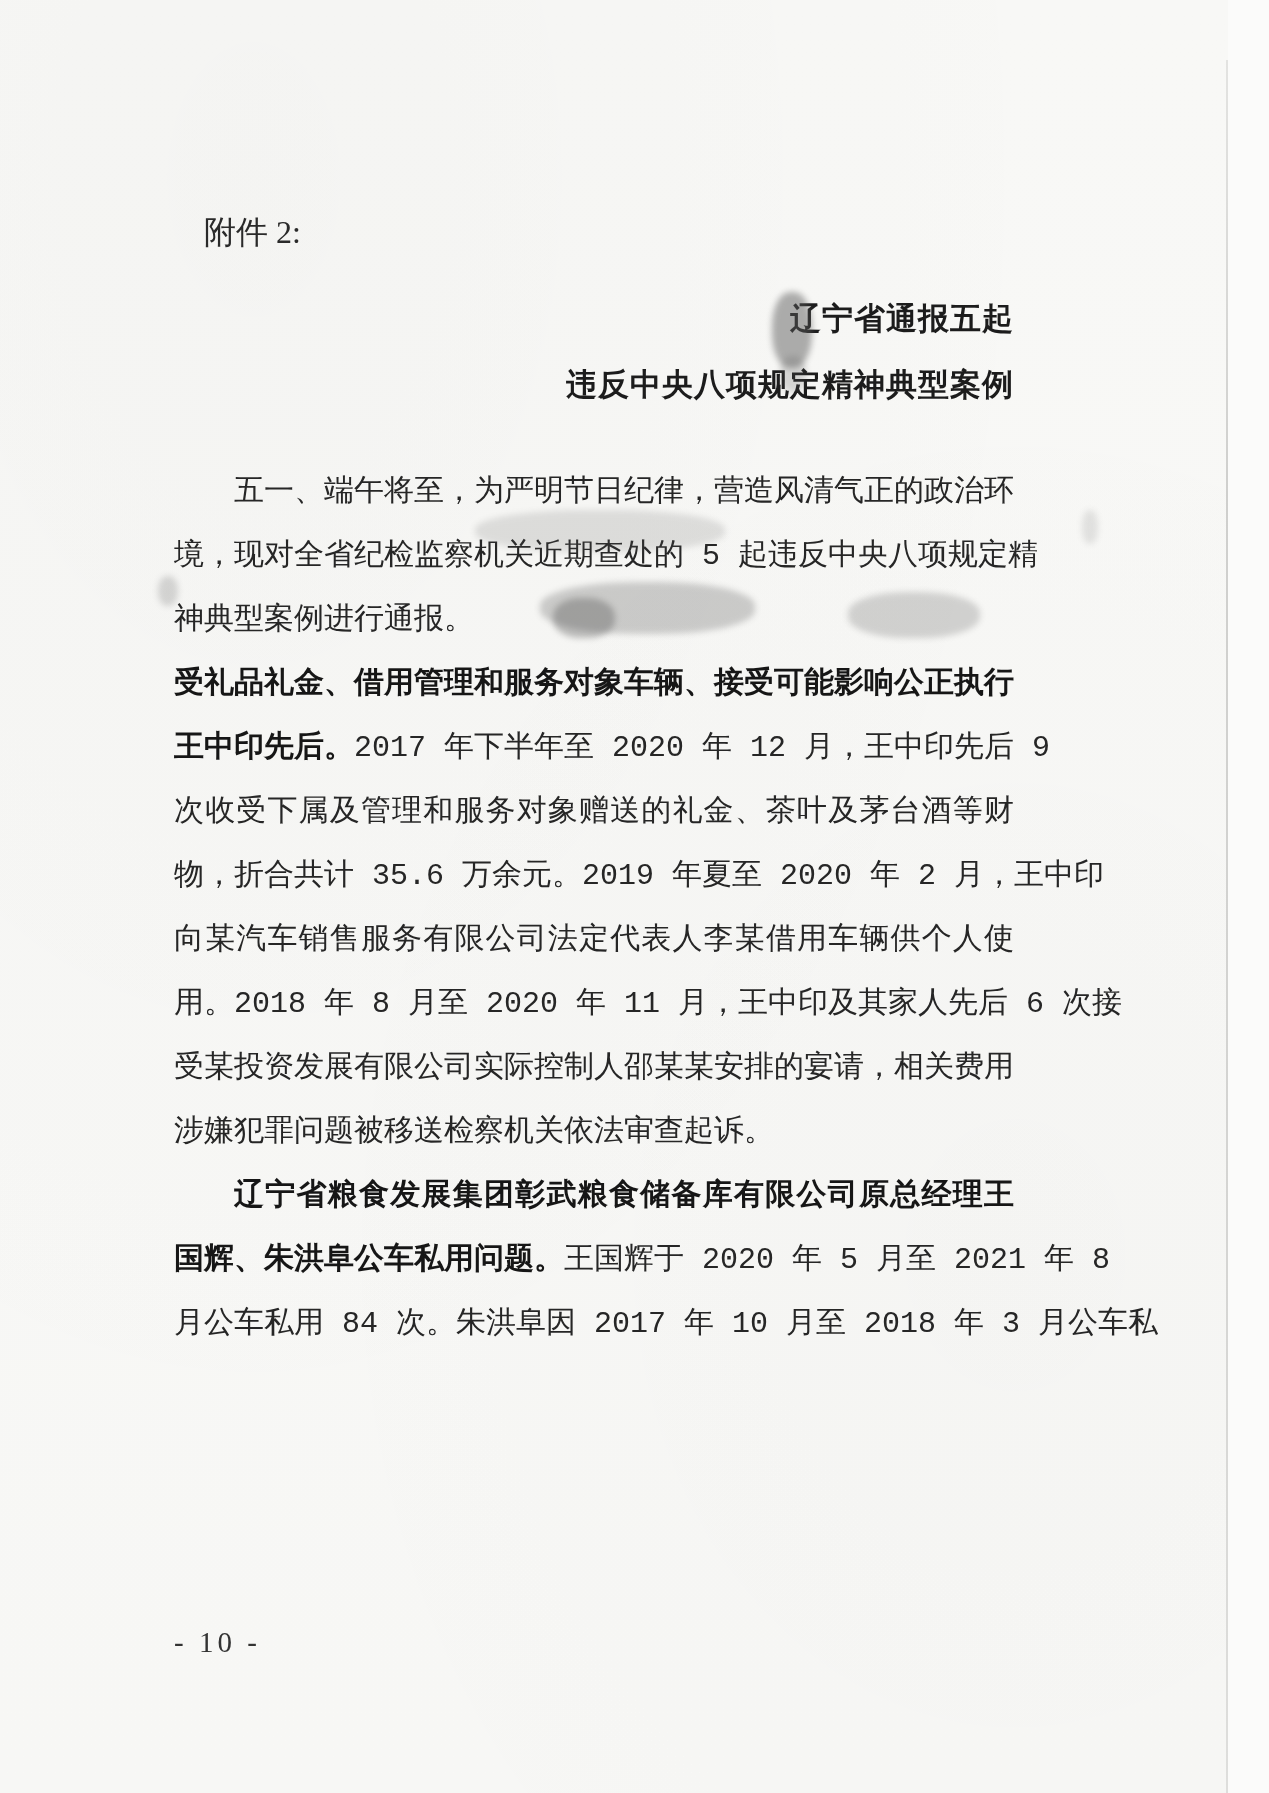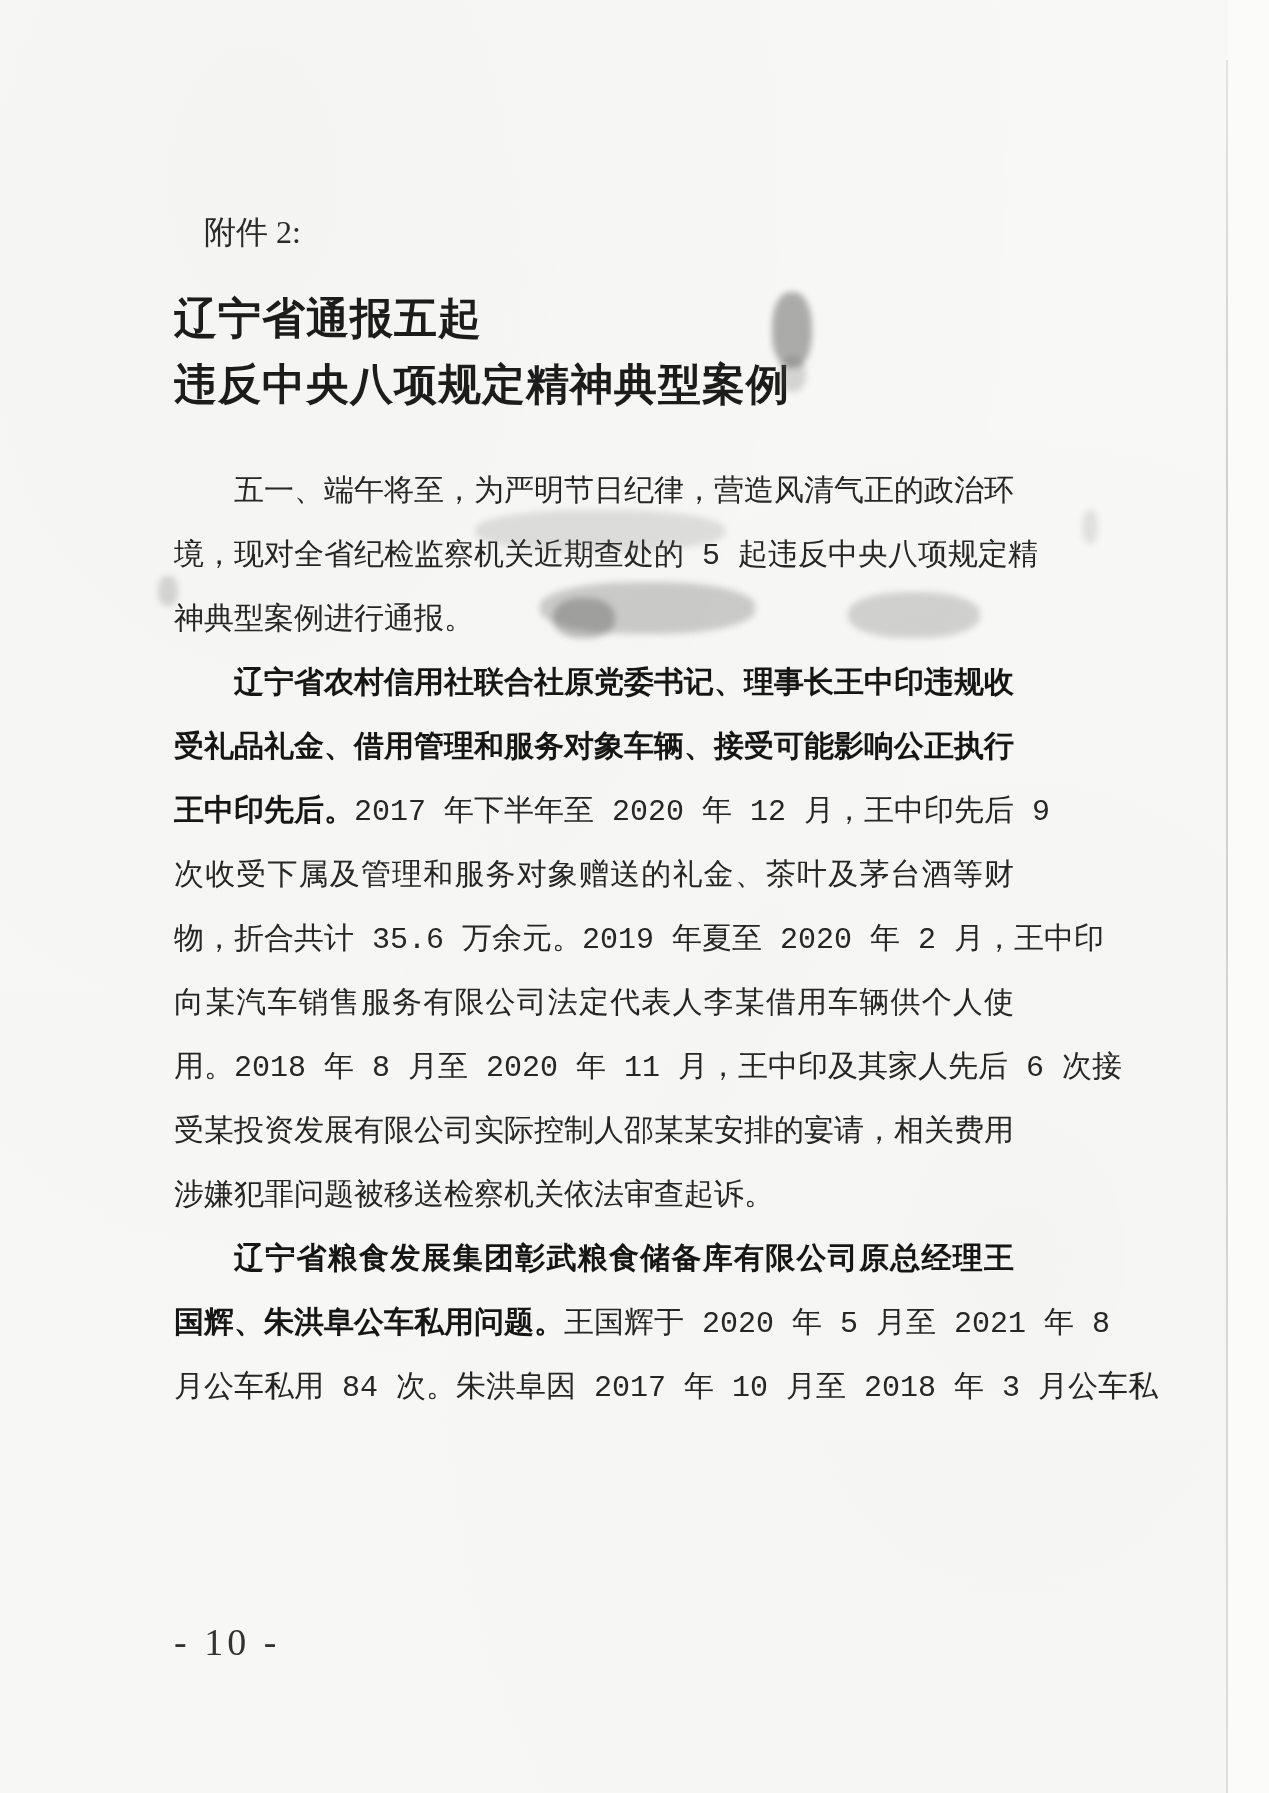--- a/index.html
+++ b/index.html
@@ -24,38 +24,38 @@
   .scan-edge{
     position:absolute;left:1226px;top:60px;width:2px;height:1733px;
     background:linear-gradient(#e3e3e1,#cfcfcd 25%,#d5d5d3 70%,#dededc);
   }
   .attachment{
     position:absolute;left:204px;top:208px;
     font-size:32px;line-height:48px;color:#2a2a2a;font-family:Liberation Serif, serif;
   }
   .title{
     position:absolute;left:174px;top:286px;width:840px;
-    text-align:left;font-weight:700;font-size:43px;line-height:66px;
+    text-align:right;font-weight:700;font-size:31px;line-height:66px;
     color:#1c1c1c;letter-spacing:1px;
   }
   .body-text{
     position:absolute;left:174px;top:460px;width:840px;
     font-size:30px;line-height:64px;color:#262626;font-family:Liberation Mono, monospace;
   }
   .ln{
     text-align:justify;
     text-align-last:justify;
     height:64px;overflow:visible;white-space:nowrap;
   }
   .ln.last{text-align:center;text-align-last:left;}
   .ln.indent{text-indent:2em;}
   .ln .b{font-weight:700;color:#161616;}
   .pageno{
     position:absolute;left:174px;top:1622px;
-    font-size:38px;line-height:40px;letter-spacing:4px;color:#333;
+    font-size:29px;line-height:40px;letter-spacing:4px;color:#333;
   }
   .smudge{
     position:absolute;border-radius:45%;
     background:#5a5a5a;filter:blur(3px);
     pointer-events:none;
   }
   .s1{left:772px;top:292px;width:40px;height:76px;opacity:.48;}
   .s1b{left:780px;top:356px;width:26px;height:36px;opacity:.22;}
   .s2{left:475px;top:510px;width:250px;height:42px;opacity:.16;}
   .s3{left:540px;top:582px;width:215px;height:52px;opacity:.28;}
@@ -76,21 +76,20 @@
 
   <div class="title">
     <div>辽宁省通报五起</div>
     <div>违反中央八项规定精神典型案例</div>
   </div>
 
   <div class="body-text">
     <div class="ln indent"><span class="b"></span><span>五一、端午将至，为严明节日纪律，营造风清气正的政治环</span></div>
     <div class="ln"><span class="b"></span><span>境，现对全省纪检监察机关近期查处的 5 起违反中央八项规定精</span></div>
     <div class="ln last"><span class="b"></span><span>神典型案例进行通报。</span></div>
-    <div class="ln indent"><span class="b">辽宁省农村信用社联合社原党委书记、理事长王中印违规收</span><span></span></div>
     <div class="ln"><span class="b">受礼品礼金、借用管理和服务对象车辆、接受可能影响公正执行</span><span></span></div>
     <div class="ln"><span class="b">王中印先后。</span><span>2017 年下半年至 2020 年 12 月，王中印先后 9</span></div>
     <div class="ln"><span class="b"></span><span>次收受下属及管理和服务对象赠送的礼金、茶叶及茅台酒等财</span></div>
     <div class="ln"><span class="b"></span><span>物，折合共计 35.6 万余元。2019 年夏至 2020 年 2 月，王中印</span></div>
     <div class="ln"><span class="b"></span><span>向某汽车销售服务有限公司法定代表人李某借用车辆供个人使</span></div>
     <div class="ln"><span class="b"></span><span>用。2018 年 8 月至 2020 年 11 月，王中印及其家人先后 6 次接</span></div>
     <div class="ln"><span class="b"></span><span>受某投资发展有限公司实际控制人邵某某安排的宴请，相关费用</span></div>
     <div class="ln last"><span class="b"></span><span>涉嫌犯罪问题被移送检察机关依法审查起诉。</span></div>
     <div class="ln indent"><span class="b">辽宁省粮食发展集团彰武粮食储备库有限公司原总经理王</span><span></span></div>
     <div class="ln"><span class="b">国辉、朱洪阜公车私用问题。</span><span>王国辉于 2020 年 5 月至 2021 年 8</span></div>

